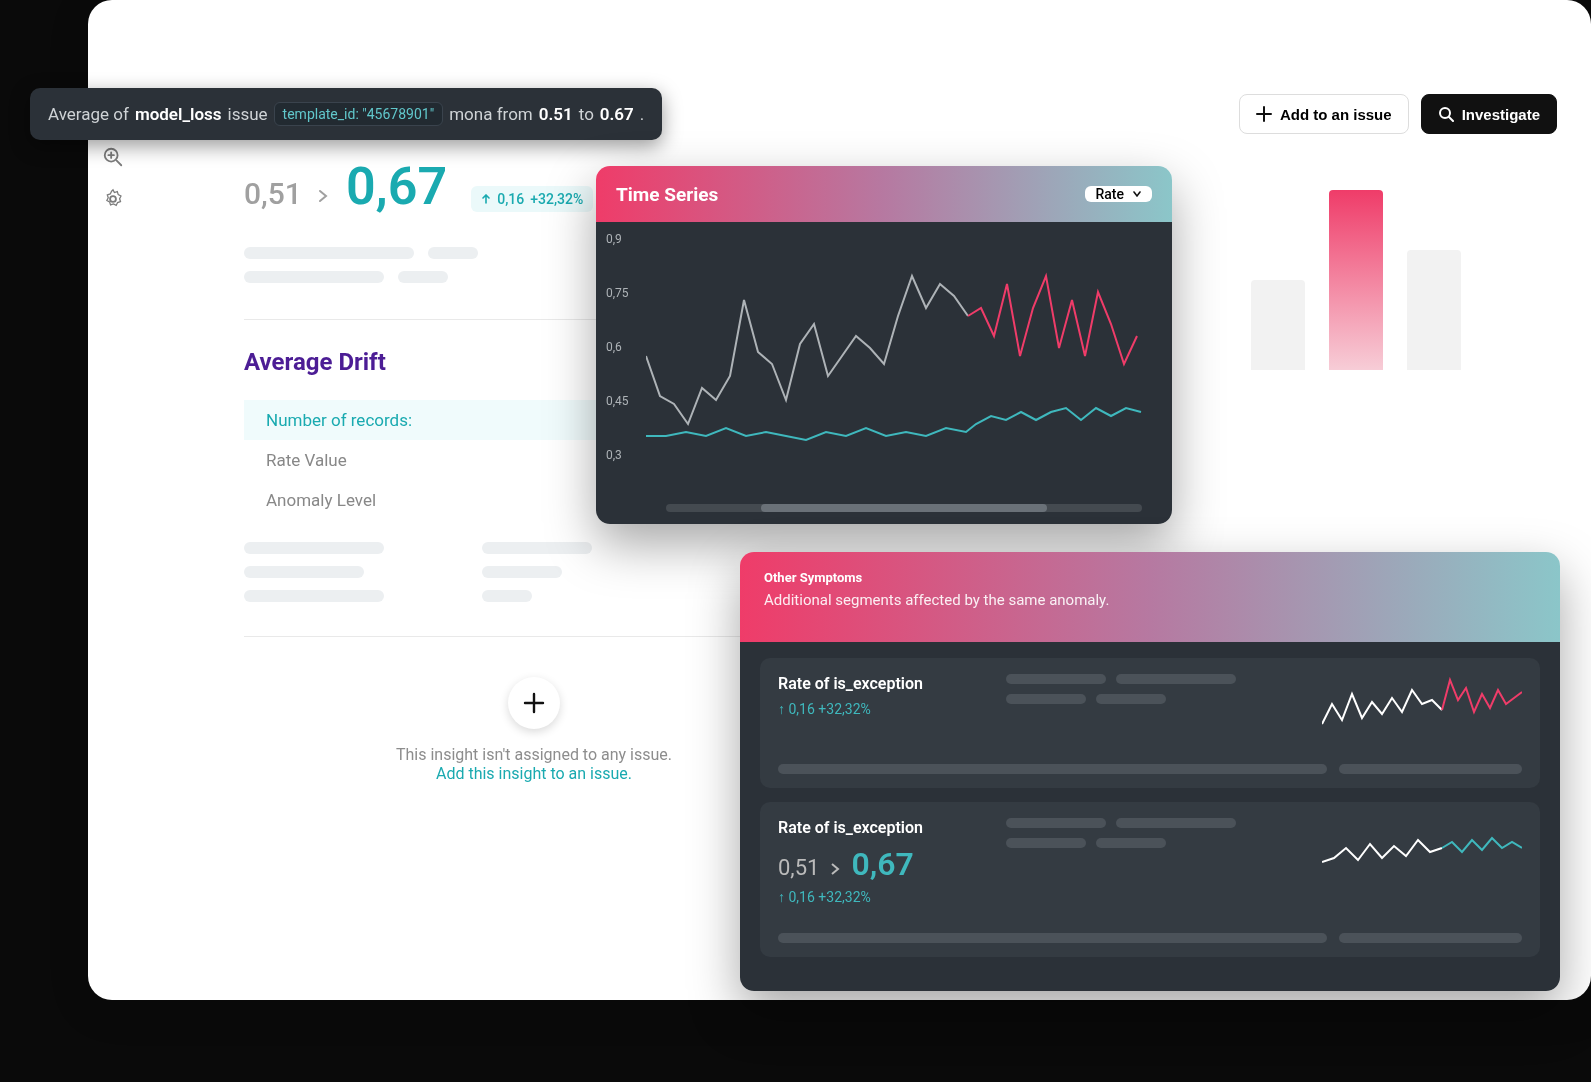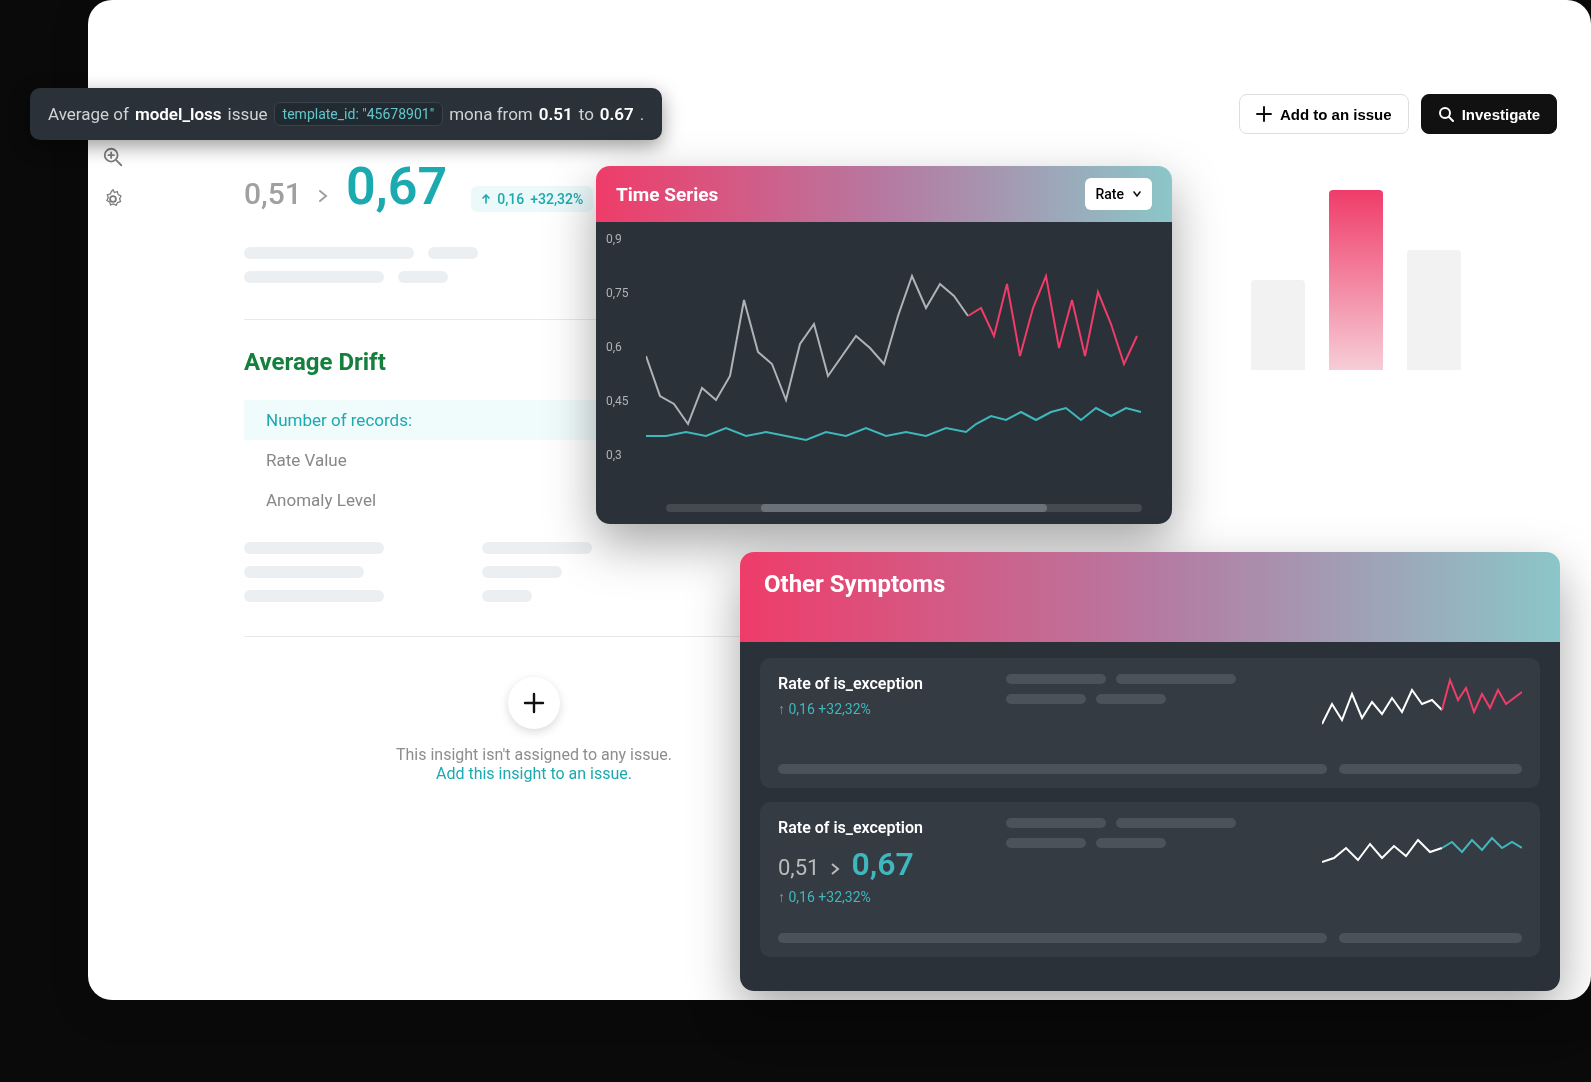--- a/index.html
+++ b/index.html
@@ -73,21 +73,21 @@
   width: 580px;
 }
 .value-row { display: flex; align-items: baseline; gap: 14px;}
 .vsmall { font-size: 30px; color: #a0a0a0; font-weight: 500;}
 .arrow-icon { color: #a0a0a0;}
 .vbig { font-size: 52px; color: #1aaab0; font-weight: 600;}
 .delta-badge { display: inline-flex; align-items: center; gap: 6px; background: #ebf9fa; color: #1aaab0; font-size: 14px; padding: 5px 10px; border-radius: 6px; font-weight: 500; margin-left: 10px;}
 .skel-rows { margin-top: 30px; display: flex; flex-direction: column; gap: 12px;}
 .skel-row { display:flex; gap: 14px;}
 .divider { border-top: 1px solid #e9e9e9; margin: 36px 0 28px;}
-.section-h { font-size: 24px; font-weight: 700; color: #15803d; margin-bottom: 24px;}
+.section-h { font-size: 24px; font-weight: 700; color: #4c1d95; margin-bottom: 24px;}
 .stats-tbl { display: flex; flex-direction: column; }
 .stat-line { display: flex; justify-content: space-between; padding: 10px 22px; font-size: 17px; }
 .stat-line.hl { background: #f0fbfc;}
 .stat-line.hl .lbl, .stat-line.hl .val { color: #1aaab0;}
 .stat-line .lbl { color: #888;}
 .stat-line .val { color: #111; font-weight: 500; display: flex; align-items: center; gap: 6px;}
 .stat-line.hl .val { font-weight: 600;}
 .plus-circle { width: 52px; height: 52px; border-radius: 50%; background: #fff; box-shadow: 0 3px 10px rgba(0,0,0,0.15); display: flex; align-items: center; justify-content: center; margin: 40px auto 16px; font-size: 28px; cursor: pointer;}
 .hint-text { text-align: center; color: #8d8d8d; font-size: 16px;}
 .hint-link { text-align: center; color: #1aaab0; font-size: 16px; cursor: pointer;}
@@ -100,36 +100,36 @@
   top: 166px;
   width: 576px;
   height: 358px;
   border-radius: 14px;
   overflow: hidden;
   box-shadow: 0 20px 50px rgba(0,0,0,0.35);
   margin-left: 8px;
 }
 .card-head { height: 56px; display: flex; align-items: center; padding: 0 20px; background: linear-gradient(90deg, #ef3c69 0%, #b679a1 50%, #8bc6c9 100%);}
 .card-head .title { color: #fff; font-size: 19px; font-weight: 700;}
-.select-pill { margin-left: auto; background: #fff; border-radius: 6px; height: 32px; display: flex; align-items: center; padding: 0 10px; gap: 8px; font-size: 14px; font-weight: 500; cursor: pointer;}
+.select-pill { margin-left: auto; background: #fff; border-radius: 6px; height: 16px; display: flex; align-items: center; padding: 0 10px; gap: 8px; font-size: 14px; font-weight: 500; cursor: pointer;}
 .ts-body { background: #2b3138; height: 302px; position: relative; padding: 14px 16px 10px 50px;}
 .ylabel { position: absolute; left: 10px; font-size: 12px; color: #aeb3b7;}
 .scrollbar { position: absolute; bottom: 12px; left: 70px; right: 30px; height: 8px; background: #444a50; border-radius: 4px;}
 .scrollbar .thumb { position: absolute; left: 20%; width: 60%; height: 8px; background: #6a7178; border-radius: 4px;}
 .symptoms-card {
   position: absolute;
   left: 740px;
   top: 552px;
   width: 820px;
   border-radius: 14px;
   overflow: hidden;
   box-shadow: 0 20px 50px rgba(0,0,0,0.35);
 }
 .sym-head { height: 90px; padding: 18px 24px; background: linear-gradient(90deg, #ef3c69 0%, #b679a1 50%, #8bc6c9 100%);}
-.sym-head .t { color: #fff; font-size: 24px; font-weight: 700; margin-bottom: 6px;}
+.sym-head .t { color: #fff; font-size: 13px; font-weight: 700; margin-bottom: 6px;}
 .sym-head .st { color: rgba(255,255,255,0.9); font-size: 15px;}
 .sym-body { background: #2b3138; padding: 16px 20px 20px;}
 .sym-item { background: #343b42; border-radius: 10px; padding: 16px 18px 14px; margin-bottom: 14px; display: grid; grid-template-columns: 210px 1fr 200px; gap: 18px; align-items: start;}
 .sym-item .name { color: #fff; font-size: 16px; font-weight: 600; margin-bottom: 8px;}
 .sym-item .vrow { display: flex; align-items: baseline; gap: 10px;}
 .sym-item .vs { color: #bbb; font-size: 22px;}
 .sym-item .vb { color: #3fb8bd; font-size: 32px; font-weight: 600;}
 .sym-item .delta { color: #3fb8bd; font-size: 14px; margin-top: 6px;}
 .sym-item .sk-dark { background: #4b5259; border-radius: 5px; height: 10px;}
 .sym-item .smid { display:flex; flex-direction:column; gap:10px;}
@@ -298,20 +298,21 @@
     </svg>
     <div class="scrollbar">
         <div class="thumb"></div>
       </div>
   </div>
 </div>
 
 <div class="symptoms-card">
   <div class="sym-head">
     <div class="t">Other Symptoms</div>
+    <div class="st">Additional segments affected by the same anomaly.</div>
   </div>
   <div class="sym-body">
 
     <div class="sym-item">
       <div>
         <div class="name">Rate of is_exception</div>
         <div class="delta">
           ↑ <span>0,16</span> <span>+32,32%</span>
         </div>
       </div>

